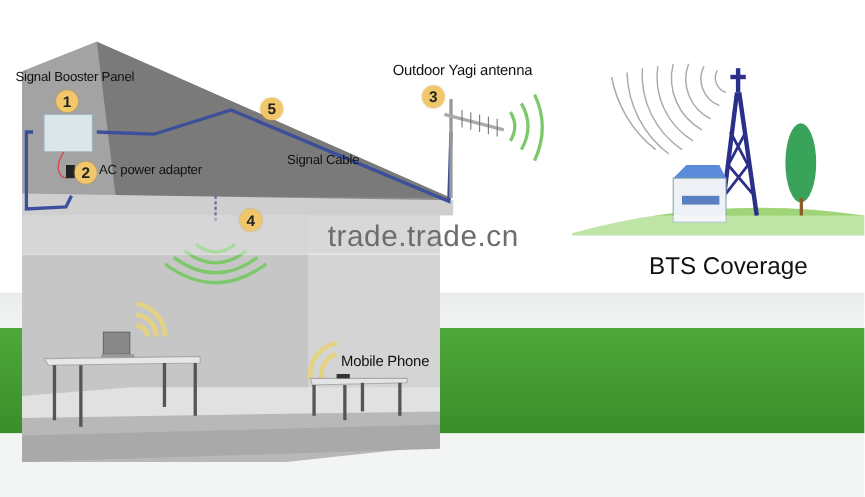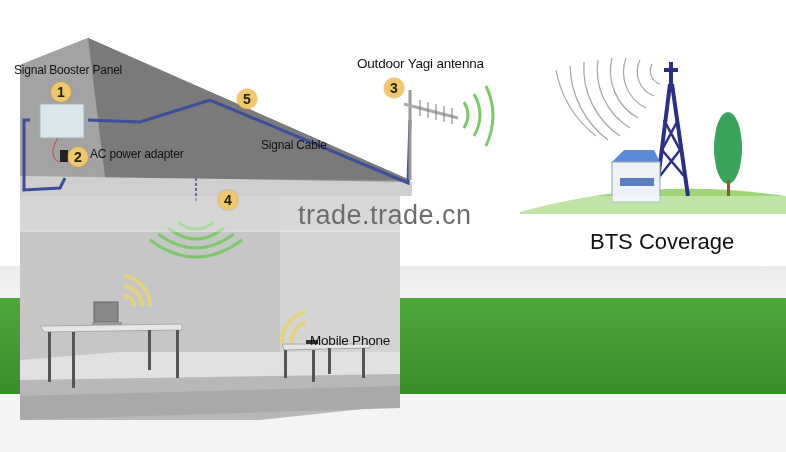--- a/index.html
+++ b/index.html
@@ -146,15 +146,15 @@
 <div class="badge" style="left:237px;top:89px;">5</div>
 <div class="lbl" style="left:261px;top:91px;margin-top:47px;">Signal Cable</div>
 
 <div class="lbl" style="left:357px;top:56px;font-size:13.5px;">Outdoor Yagi antenna</div>
 <div class="badge" style="left:384px;top:78px;">3</div>
 
 <div class="badge" style="left:218px;top:190px;">4</div>
 
 <div class="watermark">trade.trade.cn</div>
 
-<div class="lbl" style="left:310px;top:333px;font-size:13.5px;">Mobile Phone</div>
+<div class="lbl" style="left:310px;top:321px;font-size:13.5px;">Mobile Phone</div>
 
 <div class="bts">BTS Coverage</div>
 
 </body></html>

